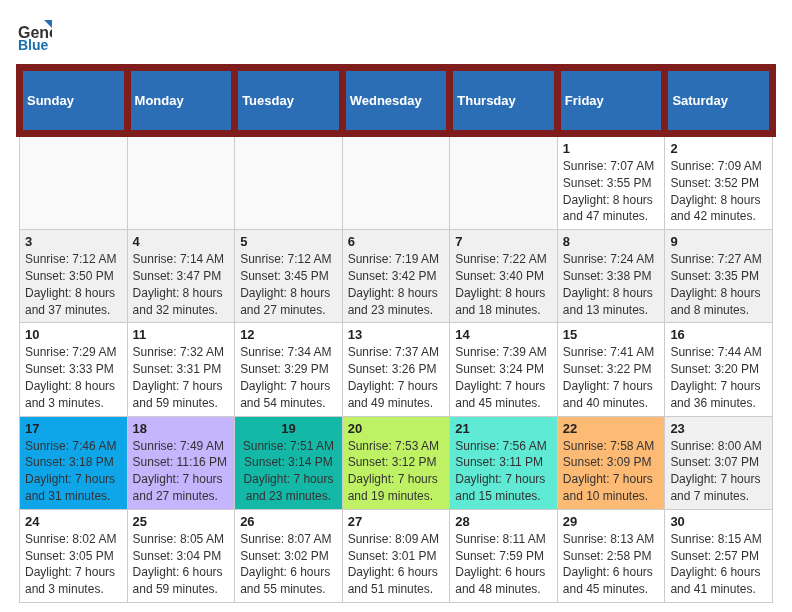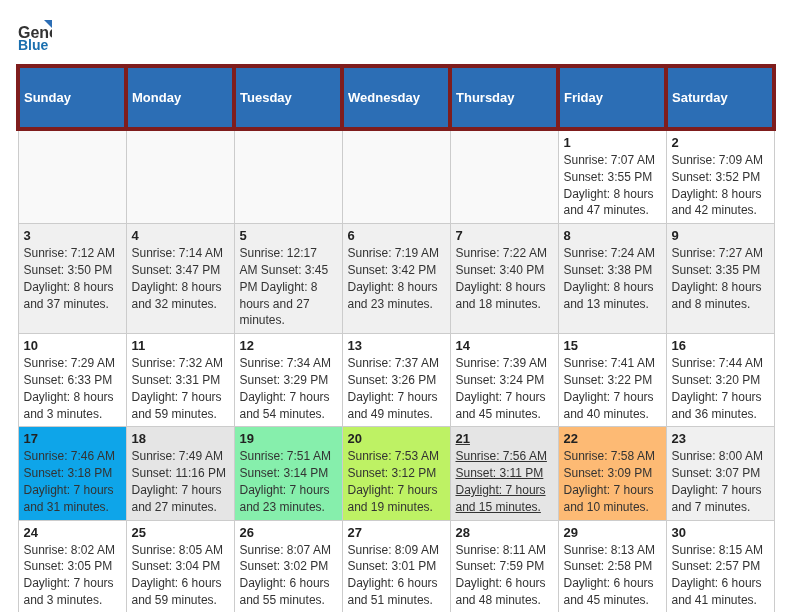--- a/index.html
+++ b/index.html
@@ -57,21 +57,21 @@
       border-collapse: collapse;
       table-layout: fixed;
     }
     th {
       background-color: #2c6eb5;
       color: #fff;
       font-size: 13px;
       font-weight: bold;
       padding: 22px 4px;
       text-align: left;
-      border: 4px solid #7f1d1d;
+      border: 7px solid #7f1d1d;
     }
     td {
       vertical-align: top;
       border: 1px solid #ccc;
       padding: 4px 5px;
       font-size: 11px;
       color: #333;
       background: #fff;
       height: 90px;
     }
@@ -159,21 +159,21 @@
 Daylight: 8 hours and 37 minutes.</div>
         </td>
         <td style="background: rgb(240, 240, 240);">
           <span class="day-number">4</span>
           <div class="day-info">Sunrise: 7:14 AM
 Sunset: 3:47 PM
 Daylight: 8 hours and 32 minutes.</div>
         </td>
         <td style="background: rgb(240, 240, 240);">
           <span class="day-number">5</span>
-          <div class="day-info">Sunrise: 12:17 AM
+          <div class="day-info">Sunrise: 7:12 AM
 Sunset: 3:45 PM
 Daylight: 8 hours and 27 minutes.</div>
         </td>
         <td style="background: rgb(240, 240, 240);">
           <span class="day-number">6</span>
           <div class="day-info">Sunrise: 7:19 AM
 Sunset: 3:42 PM
 Daylight: 8 hours and 23 minutes.</div>
         </td>
         <td style="background: rgb(240, 240, 240);">
@@ -192,21 +192,21 @@
           <span class="day-number">9</span>
           <div class="day-info">Sunrise: 7:27 AM
 Sunset: 3:35 PM
 Daylight: 8 hours and 8 minutes.</div>
         </td>
       </tr>
       <tr>
         <td>
           <span class="day-number">10</span>
           <div class="day-info">Sunrise: 7:29 AM
-Sunset: 6:33 PM
+Sunset: 3:33 PM
 Daylight: 8 hours and 3 minutes.</div>
         </td>
         <td>
           <span class="day-number">11</span>
           <div class="day-info">Sunrise: 7:32 AM
 Sunset: 3:31 PM
 Daylight: 7 hours and 59 minutes.</div>
         </td>
         <td>
           <span class="day-number">12</span>
@@ -239,39 +239,39 @@
 Daylight: 7 hours and 36 minutes.</div>
         </td>
       </tr>
       <tr>
         <td style="background: #0ea5e9;">
           <span class="day-number">17</span>
           <div class="day-info">Sunrise: 7:46 AM
 Sunset: 3:18 PM
 Daylight: 7 hours and 31 minutes.</div>
         </td>
-        <td style="background: #e5e5e5;">
+        <td style="background: #c4b5fd;">
           <span class="day-number">18</span>
           <div class="day-info">Sunrise: 7:49 AM
 Sunset: 11:16 PM
 Daylight: 7 hours and 27 minutes.</div>
         </td>
-        <td style="background: #86efac;">
+        <td style="background: #14b8a6; text-align: center;">
           <span class="day-number">19</span>
           <div class="day-info">Sunrise: 7:51 AM
 Sunset: 3:14 PM
 Daylight: 7 hours and 23 minutes.</div>
         </td>
         <td style="background: #bef264;">
           <span class="day-number">20</span>
           <div class="day-info">Sunrise: 7:53 AM
 Sunset: 3:12 PM
 Daylight: 7 hours and 19 minutes.</div>
         </td>
-        <td style="background: #e5e5e5; text-decoration: underline;">
+        <td style="background: #5eead4;">
           <span class="day-number">21</span>
           <div class="day-info">Sunrise: 7:56 AM
 Sunset: 3:11 PM
 Daylight: 7 hours and 15 minutes.</div>
         </td>
         <td style="background: #fdba74;">
           <span class="day-number">22</span>
           <div class="day-info">Sunrise: 7:58 AM
 Sunset: 3:09 PM
 Daylight: 7 hours and 10 minutes.</div>

